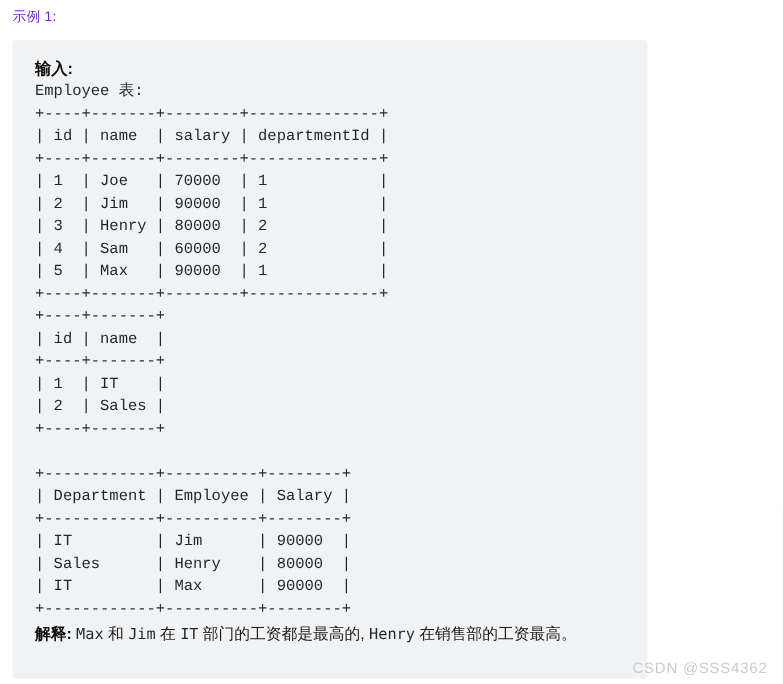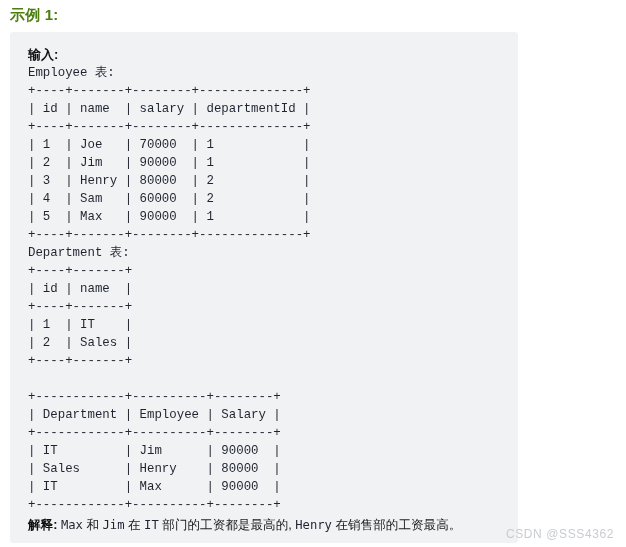--- a/index.html
+++ b/index.html
@@ -17,23 +17,23 @@
     position: relative;
     width: 626px;
     height: 547px;
     background: #ffffff;
   }
   .example-title {
     position: absolute;
     left: 10px;
     top: 6px;
     font-family: "Liberation Sans", sans-serif;
-    font-size: 15px;
-    font-weight: bold;
-    color: #4d7c0f;
+    font-size: 11px;
+    font-weight: normal;
+    color: #6d28d9;
     letter-spacing: 0.2px;
     white-space: pre;
   }
   .code-panel {
     position: absolute;
     left: 10px;
     top: 32px;
     width: 508px;
     height: 511px;
     background: #f1f2f4;
@@ -109,21 +109,20 @@
     <pre class="code-block">+----+-------+--------+--------------+
 | id | name  | salary | departmentId |
 +----+-------+--------+--------------+
 | 1  | Joe   | 70000  | 1            |
 | 2  | Jim   | 90000  | 1            |
 | 3  | Henry | 80000  | 2            |
 | 4  | Sam   | 60000  | 2            |
 | 5  | Max   | 90000  | 1            |
 +----+-------+--------+--------------+</pre>
 
-    <pre class="code-block">Department 表:</pre>
 
     <pre class="code-block">+----+-------+
 | id | name  |
 +----+-------+
 | 1  | IT    |
 | 2  | Sales |
 +----+-------+</pre>
 
     <div class="spacer-line"></div>
 

